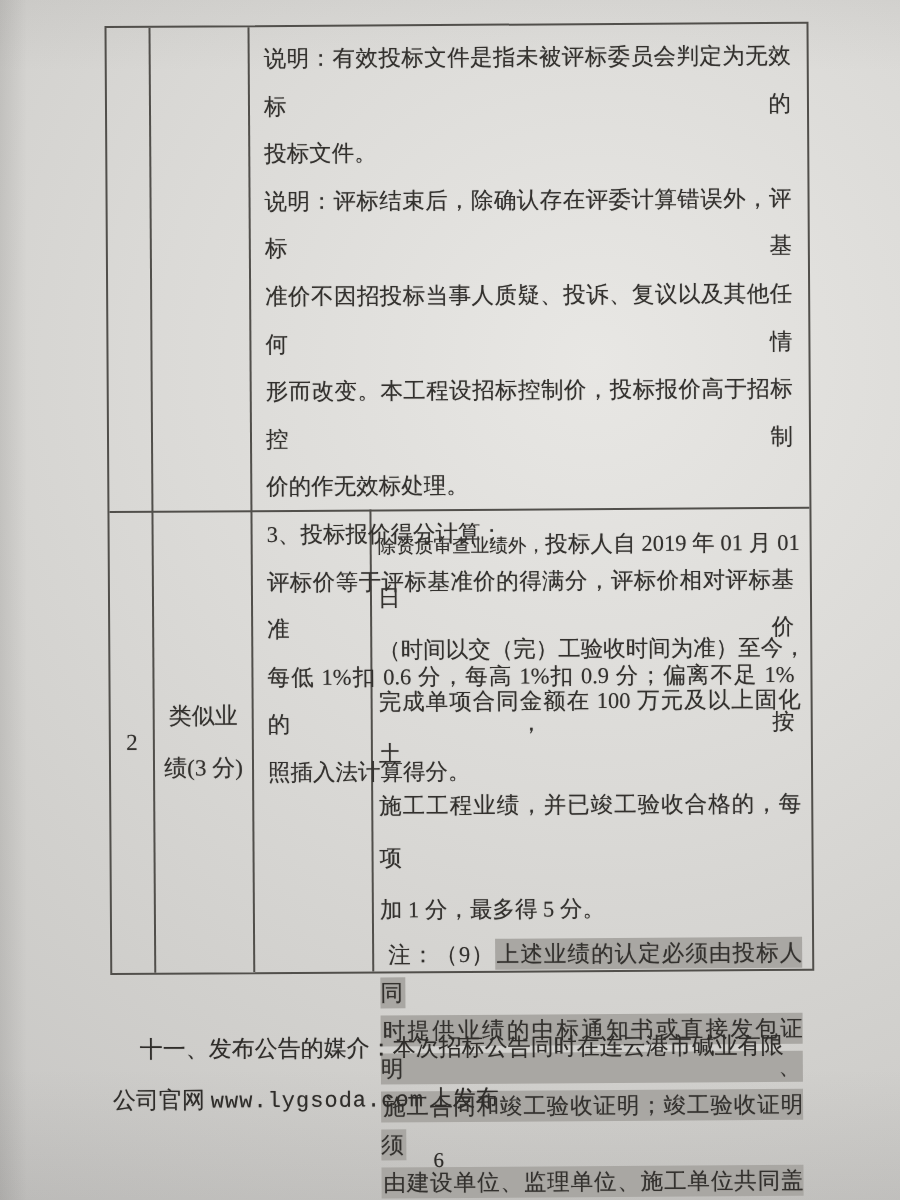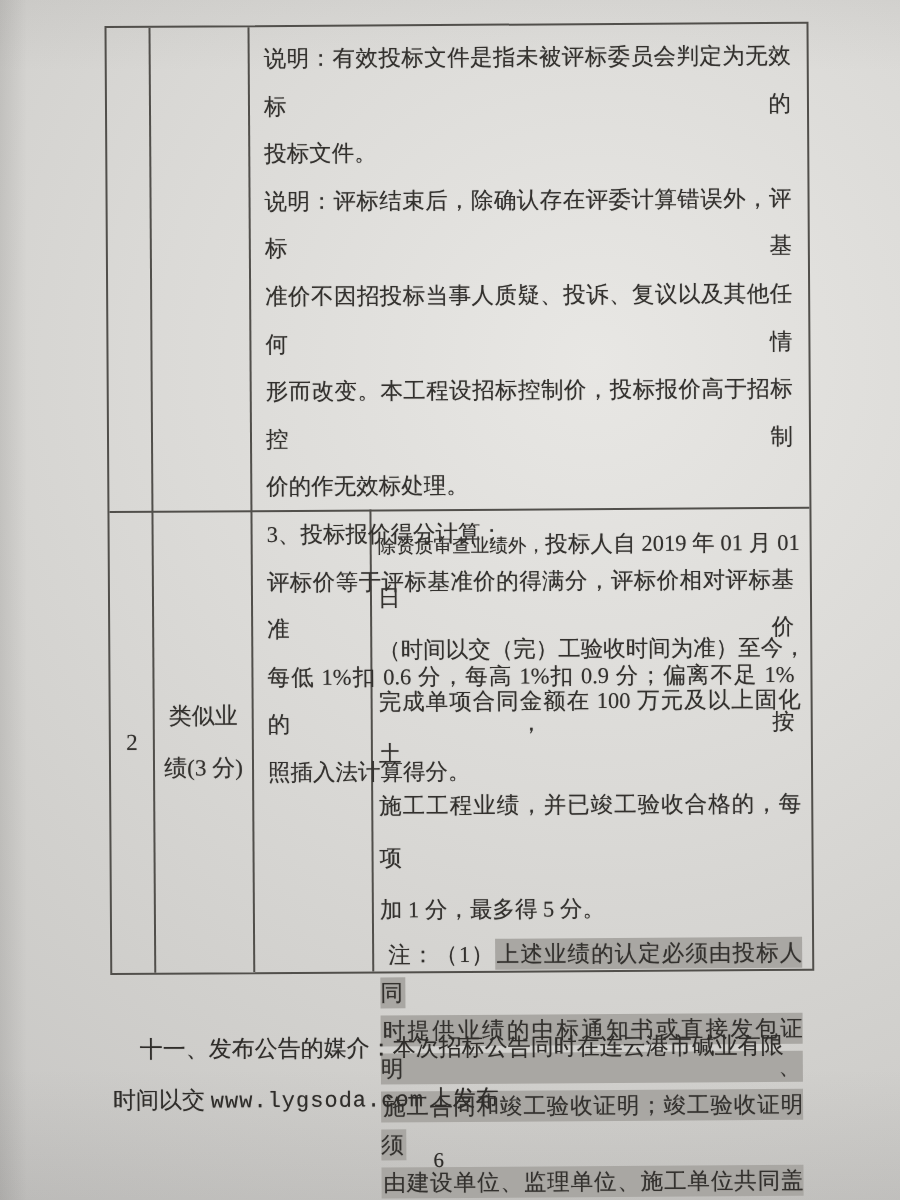--- a/index.html
+++ b/index.html
@@ -114,29 +114,29 @@
 
       <div class="cell r2-content">
         <div class="r2-main">
             <div class="tl just"><span class="small">除资质审查业绩外，</span>投标人自 2019 年 01 月 01 日</div>
             <div class="tl">（时间以交（完）工验收时间为准）至今，</div>
             <div class="tl just">完成单项合同金额在 100 万元及以上固化土</div>
             <div class="tl just">施工工程业绩，并已竣工验收合格的，每项</div>
             <div class="tl">加 1 分，最多得 5 分。</div>
           </div>
         <div class="r2-note">
-            <div class="tl just"><span>注：（1）</span><span class="hl">上述业绩的认定必须由投标人同</span></div>
+            <div class="tl just"><span>注：（9）</span><span class="hl">上述业绩的认定必须由投标人同</span></div>
             <div class="tl just"><span class="hl">时提供业绩的中标通知书或直接发包证明、</span></div>
             <div class="tl just"><span class="hl">施工合同和竣工验收证明；竣工验收证明须</span></div>
             <div class="tl just"><span class="hl">由建设单位、监理单位、施工单位共同盖公</span></div>
           </div>
       </div>
     </div>
 
     <div class="footer-para">
       <div class="fline f1">十一、发布公告的媒介：本次招标公告同时在连云港市碱业有限</div>
-      <div class="fline f2"><span>时间以交 </span><span class="url">www.lygsoda.com</span><span> 上发布</span></div>
+      <div class="fline f2"><span>公司官网 </span><span class="url">www.lygsoda.com</span><span> 上发布</span></div>
     </div>
 
     <div class="pageno">6</div>
 
   </div>
 </div>
 
 </body></html>

